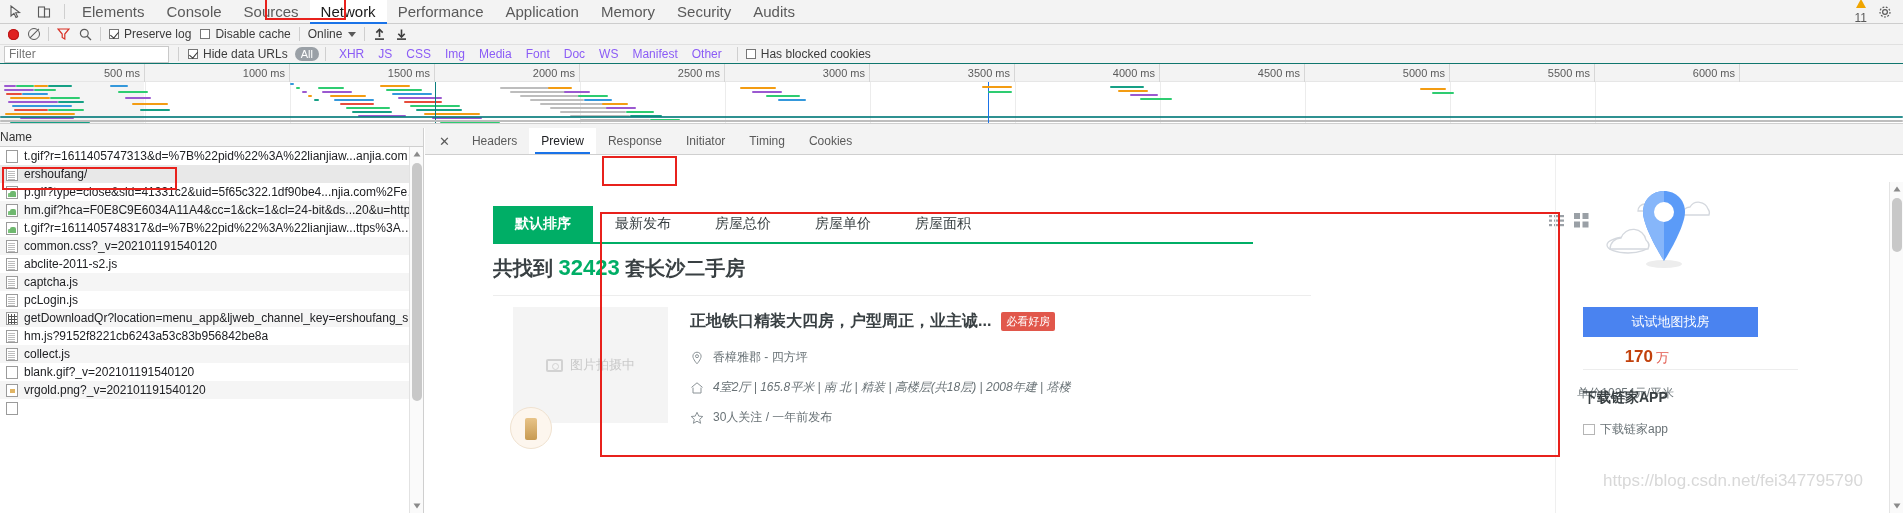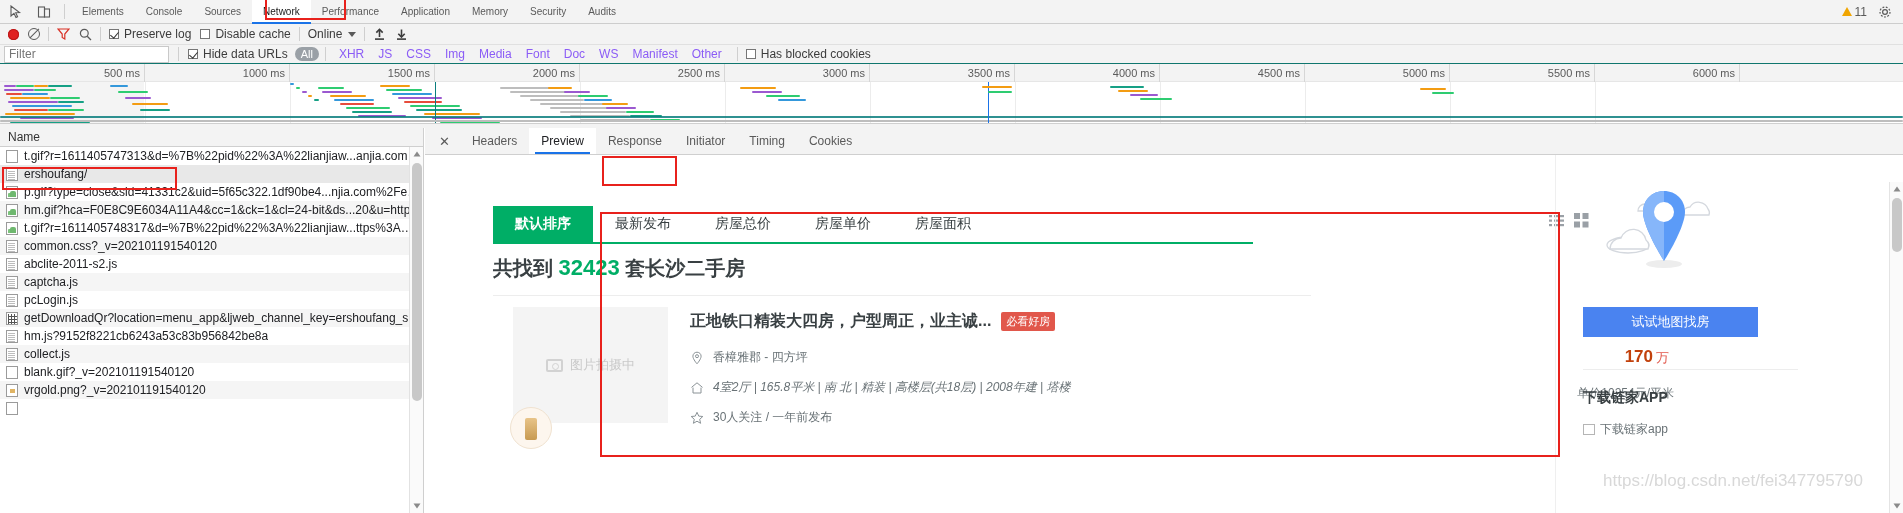--- a/index.html
+++ b/index.html
@@ -20,28 +20,28 @@
     position: absolute; left:0; top:0; width:1903px; height:24px;
     background:#f3f3f3; border-bottom:1px solid #cdcdcd;
     display:flex; align-items:center;
   }
   .dt-inspect-icons { display:flex; align-items:center; padding:0 6px 0 8px; gap:12px; }
   .icon-btn { width:16px; height:16px; display:inline-flex; align-items:center; justify-content:center; cursor:pointer; }
   .dt-vsep { width:1px; height:15px; background:#cfcfcf; margin:0 6px; }
   .dt-tabs { display:flex; align-items:stretch; height:24px; }
   .dt-tab {
     position:relative; display:flex; align-items:center; padding:0 11px;
-    font-size:10px; color:#5a5a5a; height:24px; cursor:pointer; white-space:nowrap;
+    font-size:15px; color:#5a5a5a; height:24px; cursor:pointer; white-space:nowrap;
   }
   .dt-tab.active { color:#1a1a1a; background:#fff; }
   .dt-tab.active:after {
     content:''; position:absolute; left:0; right:0; bottom:0; height:2px; background:#1a73e8;
   }
   .dt-right { margin-left:auto; display:flex; align-items:center; gap:10px; padding-right:10px; }
-  .warn-count { display:flex; align-items:center; gap:3px; color:#5a5a5a; font-size:12px; }
+  .warn-count { display:flex; align-items:center; gap:3px; color:#5a5a5a; font-size:12px;flex-direction:column; }
   .tri-warn { width:0;height:0;border-left:5px solid transparent;border-right:5px solid transparent;border-bottom:9px solid #f0a500; }
 
   
   .dt-toolbar {
     position:absolute; left:0; top:24px; width:1903px; height:21px;
     background:#f3f3f3; border-bottom:1px solid #e0e0e0;
     display:flex; align-items:center; font-size:12px; color:#3c3c3c;
   }
   .tb-group { display:flex; align-items:center; gap:9px; padding:0 8px; }
   .tb-sep { width:1px; height:14px; background:#cfcfcf; }
@@ -94,21 +94,21 @@
   .ov-dim { position:absolute; top:0; left:0; height:46px; background:rgba(0,0,0,0.045); }
   .ov-vline { position:absolute; top:0; width:1px; height:46px; }
 
   
   .req-pane {
     position:absolute; left:0; top:128px; width:424px; height:385px;
     background:#fff; border-right:1px solid #cfcfcf; overflow:hidden;
   }
   .req-head {
     height:19px; background:#f3f3f3; border-bottom:1px solid #cfcfcf;
-    display:flex; align-items:center; padding-left:8px; font-size:12px; color:#333;
+    display:flex; align-items:center; padding-left:0; font-size:12px; color:#333;
   }
   .req-rows { position:relative; }
   .req-row {
     height:18px; display:flex; align-items:center; gap:6px; padding-left:6px;
     font-size:12px; color:#202124; white-space:nowrap; overflow:hidden; cursor:pointer;
   }
   .req-row:nth-child(odd) { background:#fff; }
   .req-row:nth-child(even) { background:#f5f5f5; }
   .req-row.selected { background:#e8e8e8; }
   .fico { width:12px; height:13px; flex:0 0 12px; position:relative; }

